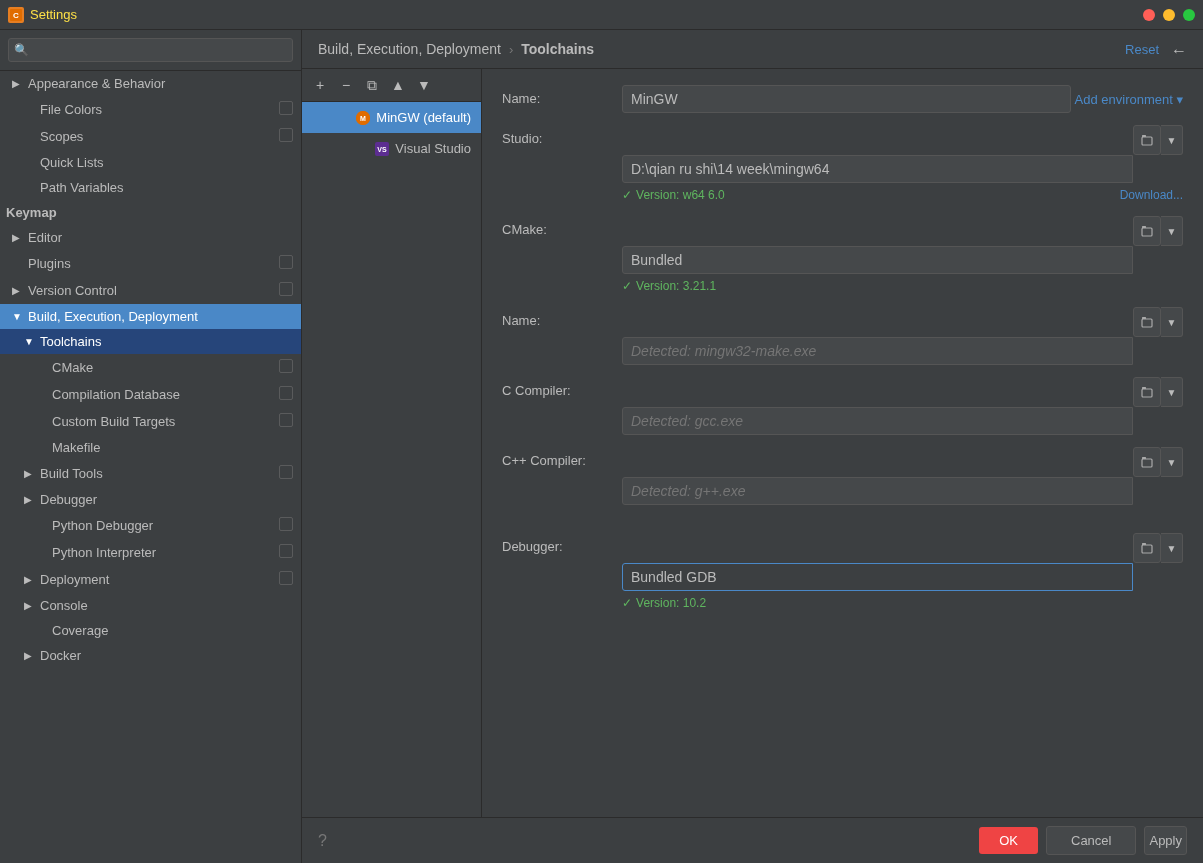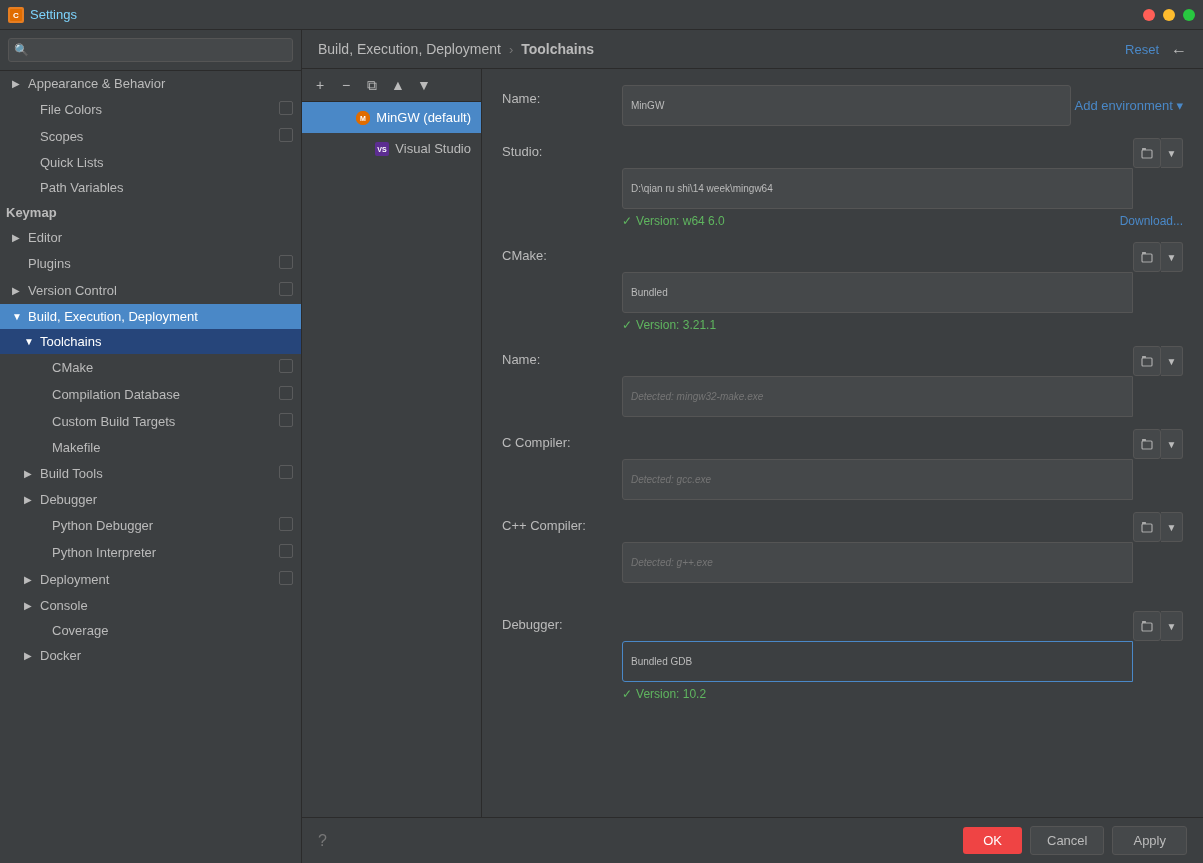--- a/index.html
+++ b/index.html
@@ -29,21 +29,21 @@
       width: 16px;
       height: 16px;
       margin-right: 6px;
       background: #e67e22;
       border-radius: 2px;
       display: flex; align-items: center; justify-content: center;
       font-size: 10px; color: white; font-weight: bold;
     }
     .title-bar-text {
       font-size: 13px;
-      color: #7dd3fc;
+      color: #fde047;
     }
     .title-bar-controls {
       margin-left: auto;
       display: flex;
       gap: 8px;
     }
     .title-bar-btn {
       width: 12px; height: 12px;
       border-radius: 50%;
       cursor: pointer;
@@ -268,22 +268,22 @@
     .form-input-row {
       display: flex;
       align-items: center;
       gap: 4px;
     }
     .form-input {
       flex: 1;
       background: #45484a;
       border: 1px solid #555;
       color: #bbbbbb;
-      padding: 14px 8px;
-      font-size: 10px;
+      padding: 5px 8px;
+      font-size: 14px;
       border-radius: 3px;
       outline: none;
     }
     .form-input.active-blue {
       border-color: #4a88c7;
       background: #3c3f41;
     }
     .form-input.placeholder-text {
       color: #777;
       font-style: italic;
@@ -361,30 +361,30 @@
       border: none;
       padding: 6px 20px;
       border-radius: 3px;
       cursor: pointer;
       font-size: 13px;
     }
     .btn-cancel {
       background: #45484a;
       color: #bbbbbb;
       border: 1px solid #555;
-      padding: 6px 16px;
+      padding: 6px 24px;
       border-radius: 3px;
       cursor: pointer;
       font-size: 13px;
     }
     .btn-apply {
       background: #45484a;
       color: #bbbbbb;
       border: 1px solid #555;
-      padding: 6px 20px;
+      padding: 6px 4px;
       border-radius: 3px;
       cursor: pointer;
       font-size: 13px;
     }
     .help-icon {
       color: #777;
       font-size: 16px;
       margin-right: auto;
     }
 

